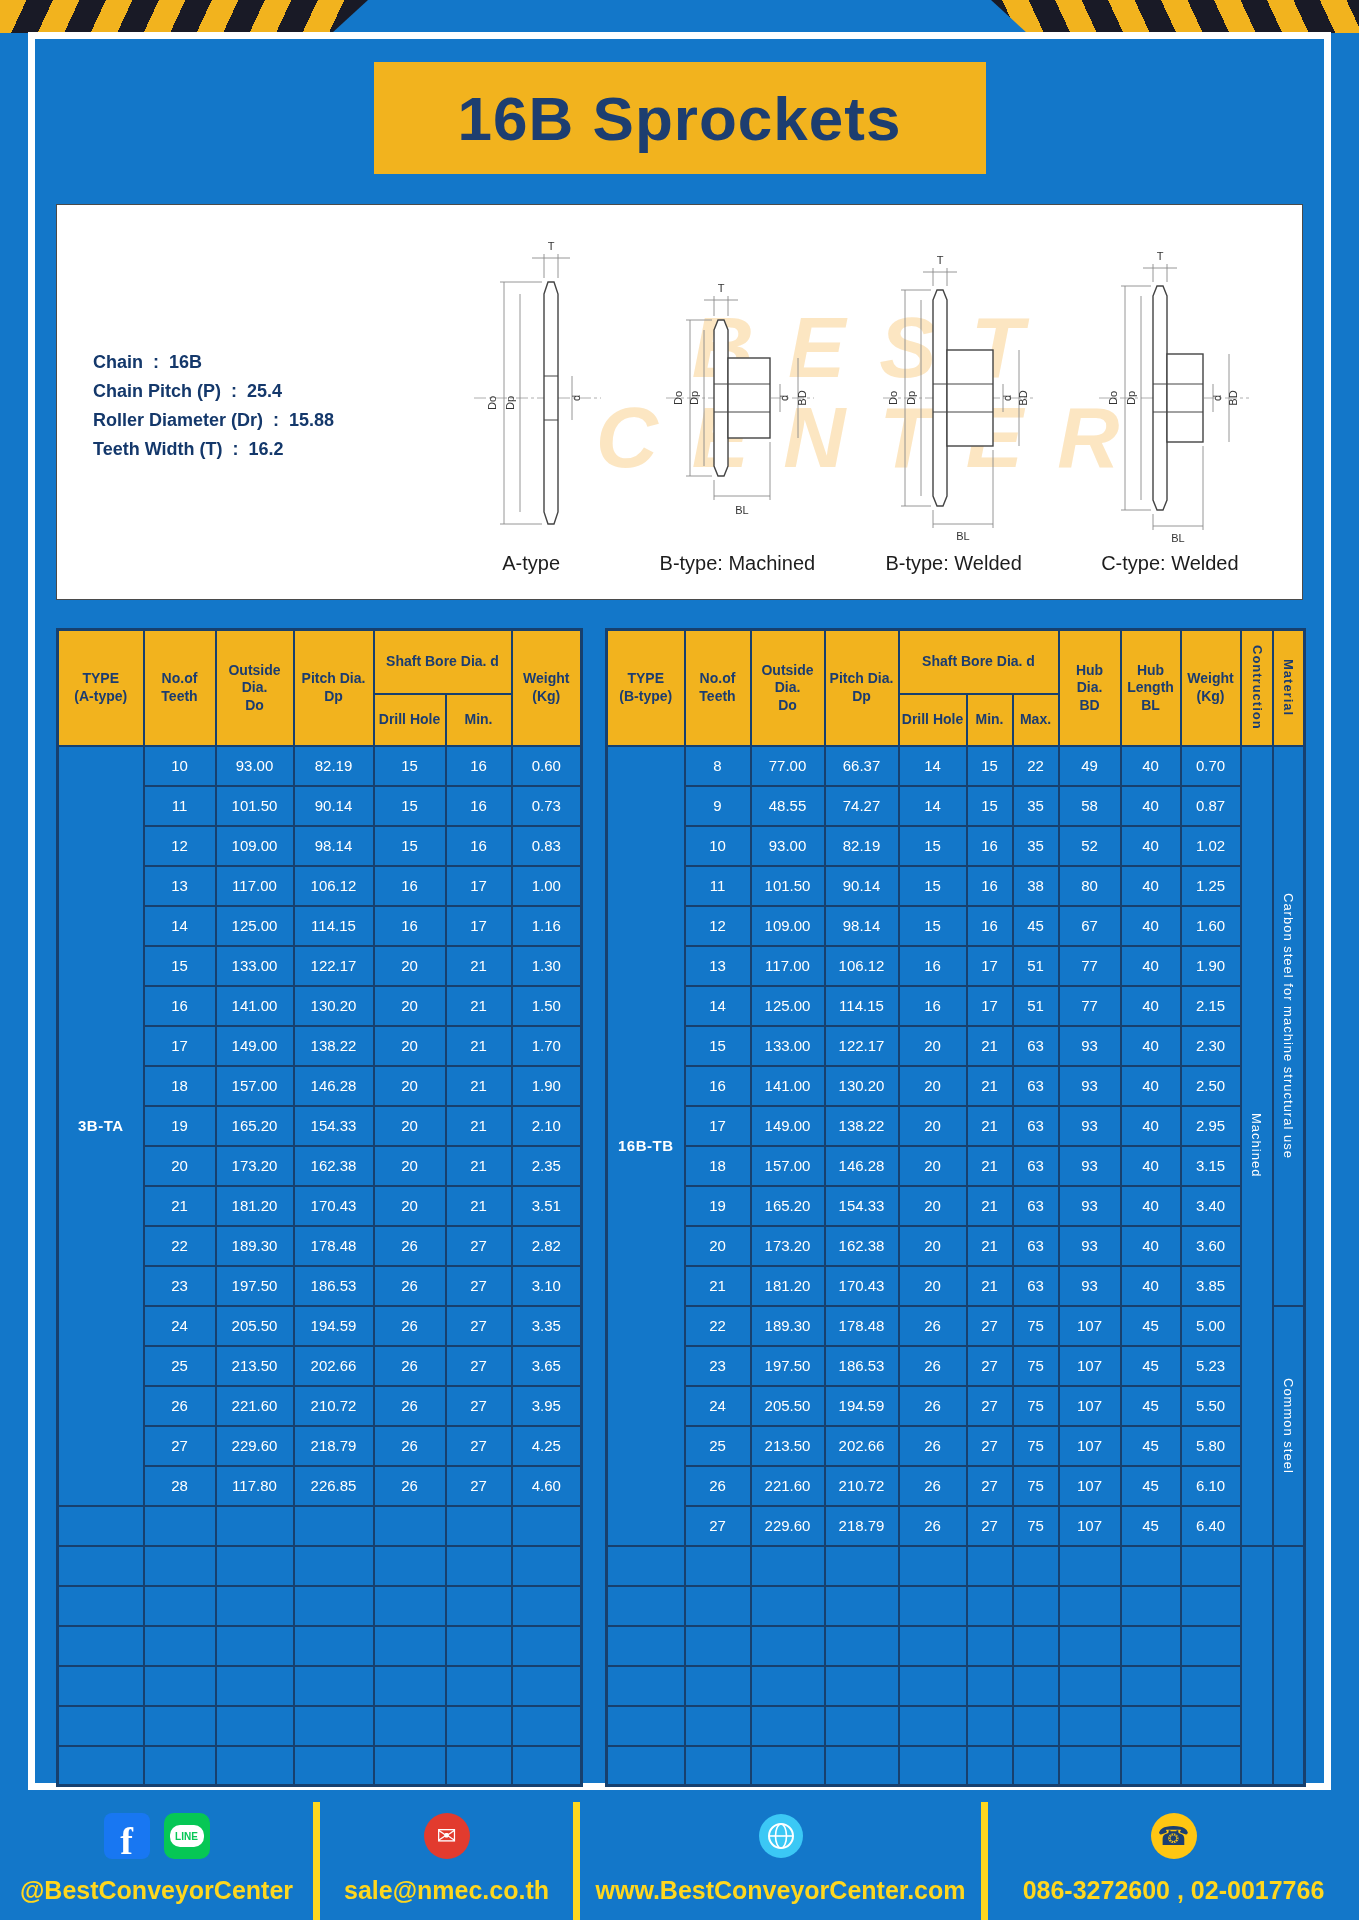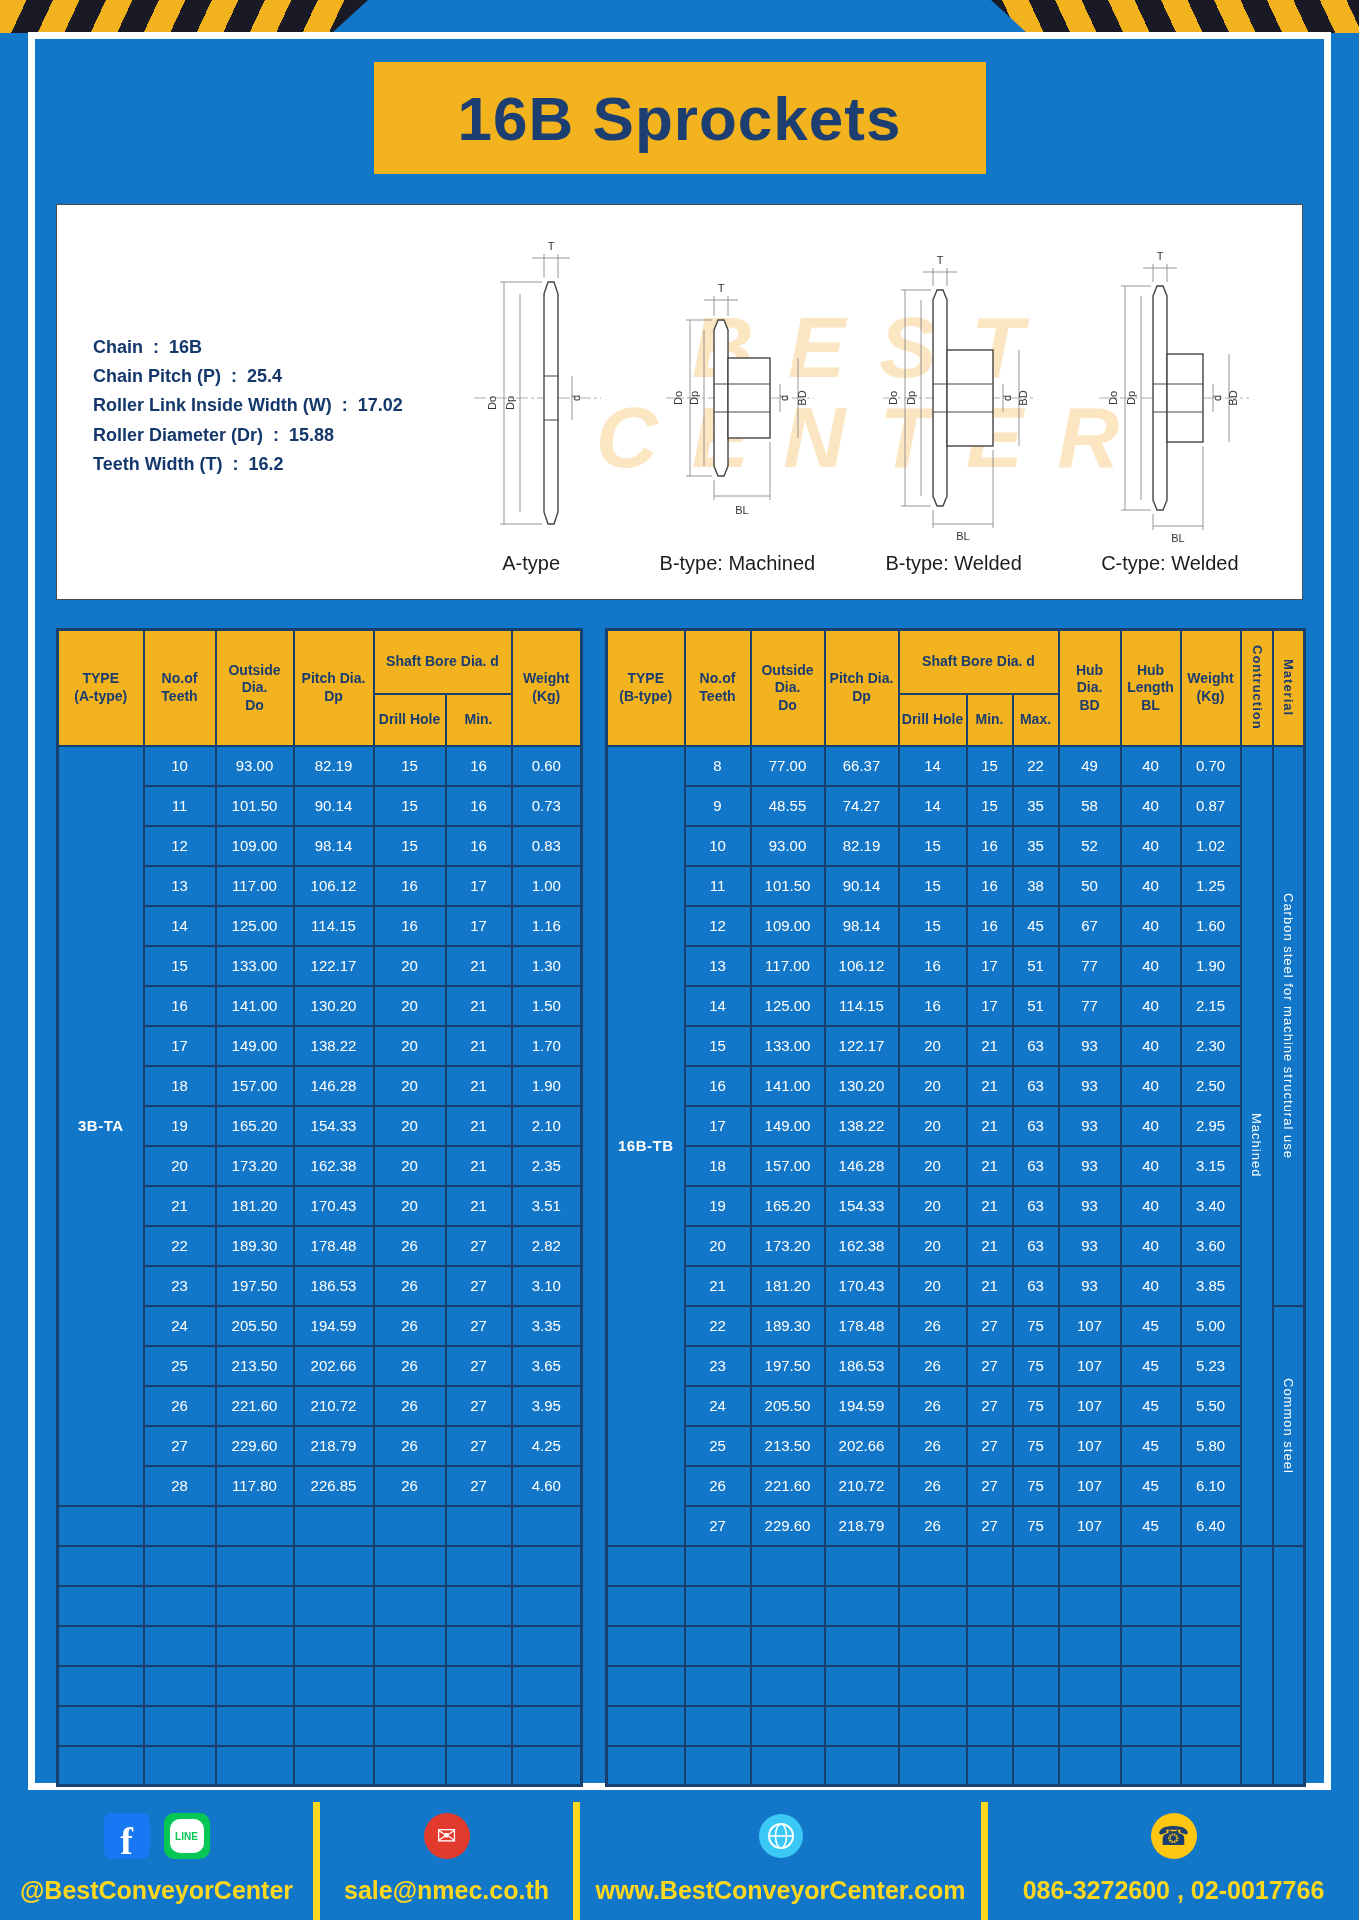--- a/index.html
+++ b/index.html
@@ -63,21 +63,21 @@
   .seg { display:flex; flex-direction:column; align-items:center; justify-content:flex-start; padding-top:4px; }
   .seg1 { width:320px; } .seg2 { width:260px; } .seg3 { width:408px; } .seg4 { width:371px; }
   .seg1,.seg2,.seg3 { border-right:7px solid #ffd71e; }
   .icon-row { height:60px; display:flex; align-items:center; justify-content:center; gap:14px; }
   .contact-text { height:48px; display:flex; align-items:center; color:#ffd71e; font-weight:bold; font-size:25px; white-space:nowrap; }
   .fb-icon { width:46px; height:46px; border-radius:8px; background:#1877f2; color:#ffffff;
     display:flex; align-items:flex-end; justify-content:center; font-family:"Liberation Serif",serif;
     font-weight:bold; font-size:38px; line-height:0.95; overflow:hidden; }
   .line-icon { width:46px; height:46px; border-radius:10px; background:#06c755;
     display:flex; align-items:center; justify-content:center; }
-  .line-bubble { width:34px; height:34px; background:#ffffff; border-radius:10px;
+  .line-bubble { width:34px; height:22px; background:#ffffff; border-radius:10px;
     display:flex; align-items:center; justify-content:center; color:#06c755; font-weight:bold; font-size:10px; }
   .mail-icon { width:46px; height:46px; border-radius:50%; background:#e23b2e; color:#ffffff;
     display:flex; align-items:center; justify-content:center; font-size:24px; }
   .phone-icon { width:46px; height:46px; border-radius:50%; background:#ffc612; color:#1b3e70;
     display:flex; align-items:center; justify-content:center; font-size:26px; }
 </style>
 </head>
 <body>
 
 <div id="page">
@@ -88,21 +88,20 @@
   <div id="frame"></div>
 
   <div id="banner">
     <div class="title">16B Sprockets</div>
   </div>
 
   <div id="panel">
     <div id="specs">
       <div class="spec-line">Chain  :  16B</div>
       <div class="spec-line">Chain Pitch (P)  :  25.4</div>
-      <div class="spec-line">Roller Link Inside Width (W)  :  17.02</div>
       <div class="spec-line">Roller Diameter (Dr)  :  15.88</div>
       <div class="spec-line">Teeth Width (T)  :  16.2</div>
     </div>
 
     <div id="watermark">
       <div>BEST</div>
       <div>CENTER</div>
     </div>
 
     <div id="diagrams">
@@ -552,21 +551,21 @@
             <td>40</td>
             <td>1.02</td>
           </tr>
           <tr>
             <td>11</td>
             <td>101.50</td>
             <td>90.14</td>
             <td>15</td>
             <td>16</td>
             <td>38</td>
-            <td>50</td>
+            <td>80</td>
             <td>40</td>
             <td>1.25</td>
           </tr>
           <tr>
             <td>12</td>
             <td>109.00</td>
             <td>98.14</td>
             <td>15</td>
             <td>16</td>
             <td>45</td>

